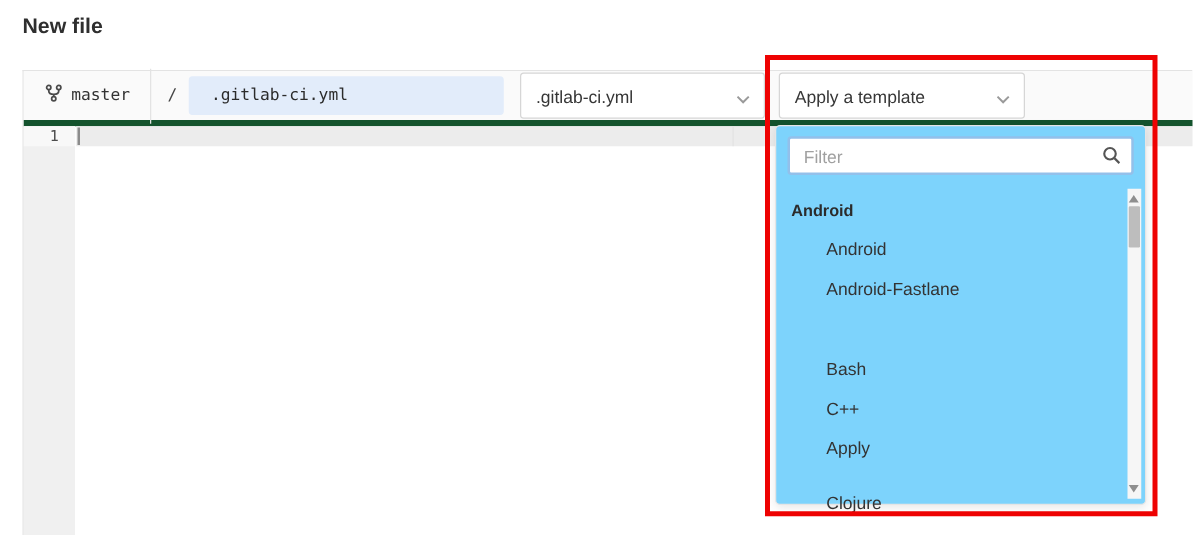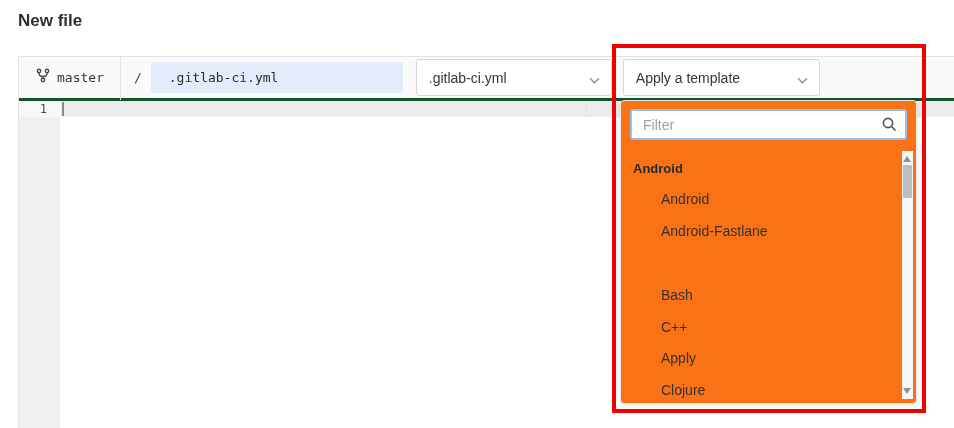--- a/index.html
+++ b/index.html
@@ -9,21 +9,21 @@
   #page { position:relative; width:863px; height:428px; background:#fff; }
 
   .page-title { position:absolute; left:18px; top:11px; font-size:17px; font-weight:bold; color:#2f2f2f; }
 
   
   .editor-wrap { position:absolute; left:18px; top:56px; width:936px; height:372px;
     border-left:1px solid #e3e3e3; border-top:1px solid #e3e3e3; background:#fff; }
 
   
   .toolbar { position:absolute; left:0; top:0; width:936px; height:44px;
-    background:#fafafa; border-bottom:3px solid #14532d; display:flex; align-items:center; }
+    background:#fafafa; border-bottom:5px solid #14532d; display:flex; align-items:center; }
   .branch-group { display:flex; align-items:center; gap:7px; padding:0 16px 0 17px; height:100%; }
   .branch-name { font-size:13px; color:#333; }
   .tb-sep { width:1px; height:44px; background:#e3e3e3; }
   .path-slash { font-size:13px; color:#444; padding:0 9px 0 13px; }
   .filename-input { width:252px; height:31px; background:#e2ecfa; border:1px solid #e2ecfa;
     border-radius:3px; font-size:13px; color:#2b2b2b; padding:0 10px 0 17px; outline:none;
     font-family:"DejaVu Sans Mono", monospace; }
   .select-btn { position:relative; height:37px; background:#fff; border:1px solid #d6d6d6;
     border-radius:3px; display:flex; align-items:center; font-size:14px; color:#363636;
     padding:0 30px 0 12px; cursor:pointer; }
@@ -34,21 +34,21 @@
   
   .gutter { position:absolute; left:0; top:44px; width:41px; height:328px; background:#f0f0f0; }
   .gutter-cell-active { position:absolute; left:0; top:0; width:41px; height:16px; background:#f8f8f8;
     font-size:12px; color:#4d4d4d; text-align:right; padding-right:13px; line-height:16px; }
   .active-line { position:absolute; left:42px; top:44px; width:894px; height:16px; background:#ececec; }
   .line-seam { position:absolute; left:525px; top:0; width:1px; height:16px; background:#e2e2e2; }
   .cursor { position:absolute; left:1px; top:1px; width:2px; height:14px; background:#8c8c8c; }
 
   
   .dropdown-panel { position:absolute; left:620px; top:100px; width:297px; height:304px;
-    background:#f97316; border:1px solid #e5e5e5; border-radius:4px;
+    background:#7dd3fc; border:1px solid #e5e5e5; border-radius:4px;
     box-shadow:0 2px 8px rgba(0,0,0,0.09); z-index:10; }
   .filter-wrap { position:absolute; left:9px; top:8px; width:277px; height:31px; }
   .filter-input { width:100%; height:100%; border:2px solid #93c0ea; border-radius:3px;
     font-size:14px; color:#444; padding:0 32px 0 11px; outline:none;
     font-family:"Liberation Sans", sans-serif; }
   .filter-input::placeholder { color:#a0a0a0; }
   .filter-search-icon { position:absolute; right:9px; top:7px; }
 
   .group-header { position:absolute; left:12px; top:59px; font-size:13px; font-weight:bold; color:#2b2b2b; line-height:18px; }
   .tpl-item { position:absolute; left:40px; width:230px; font-size:14px; color:#333;
@@ -129,21 +129,21 @@
       </span>
     </div>
 
     <div class="group-header">Android</div>
 
     <div class="tpl-item" style="top:121px">Android-Fastlane</div>
     <div class="tpl-item" style="top:89px">Android</div>
     <div class="tpl-item" style="top:185px">Bash</div>
     <div class="tpl-item" style="top:217px">C++</div>
     <div class="tpl-item" style="top:248px">Apply</div>
-    <div class="tpl-item" style="top:280px">Clojure</div>
+    <div class="tpl-item" style="top:292px">Clojure</div>
 
     <div class="scrollbar">
       <div class="sb-up"></div>
       <div class="sb-thumb"></div>
       <div class="sb-down"></div>
     </div>
   </div>
 
   <div class="annotation-box"></div>
 

